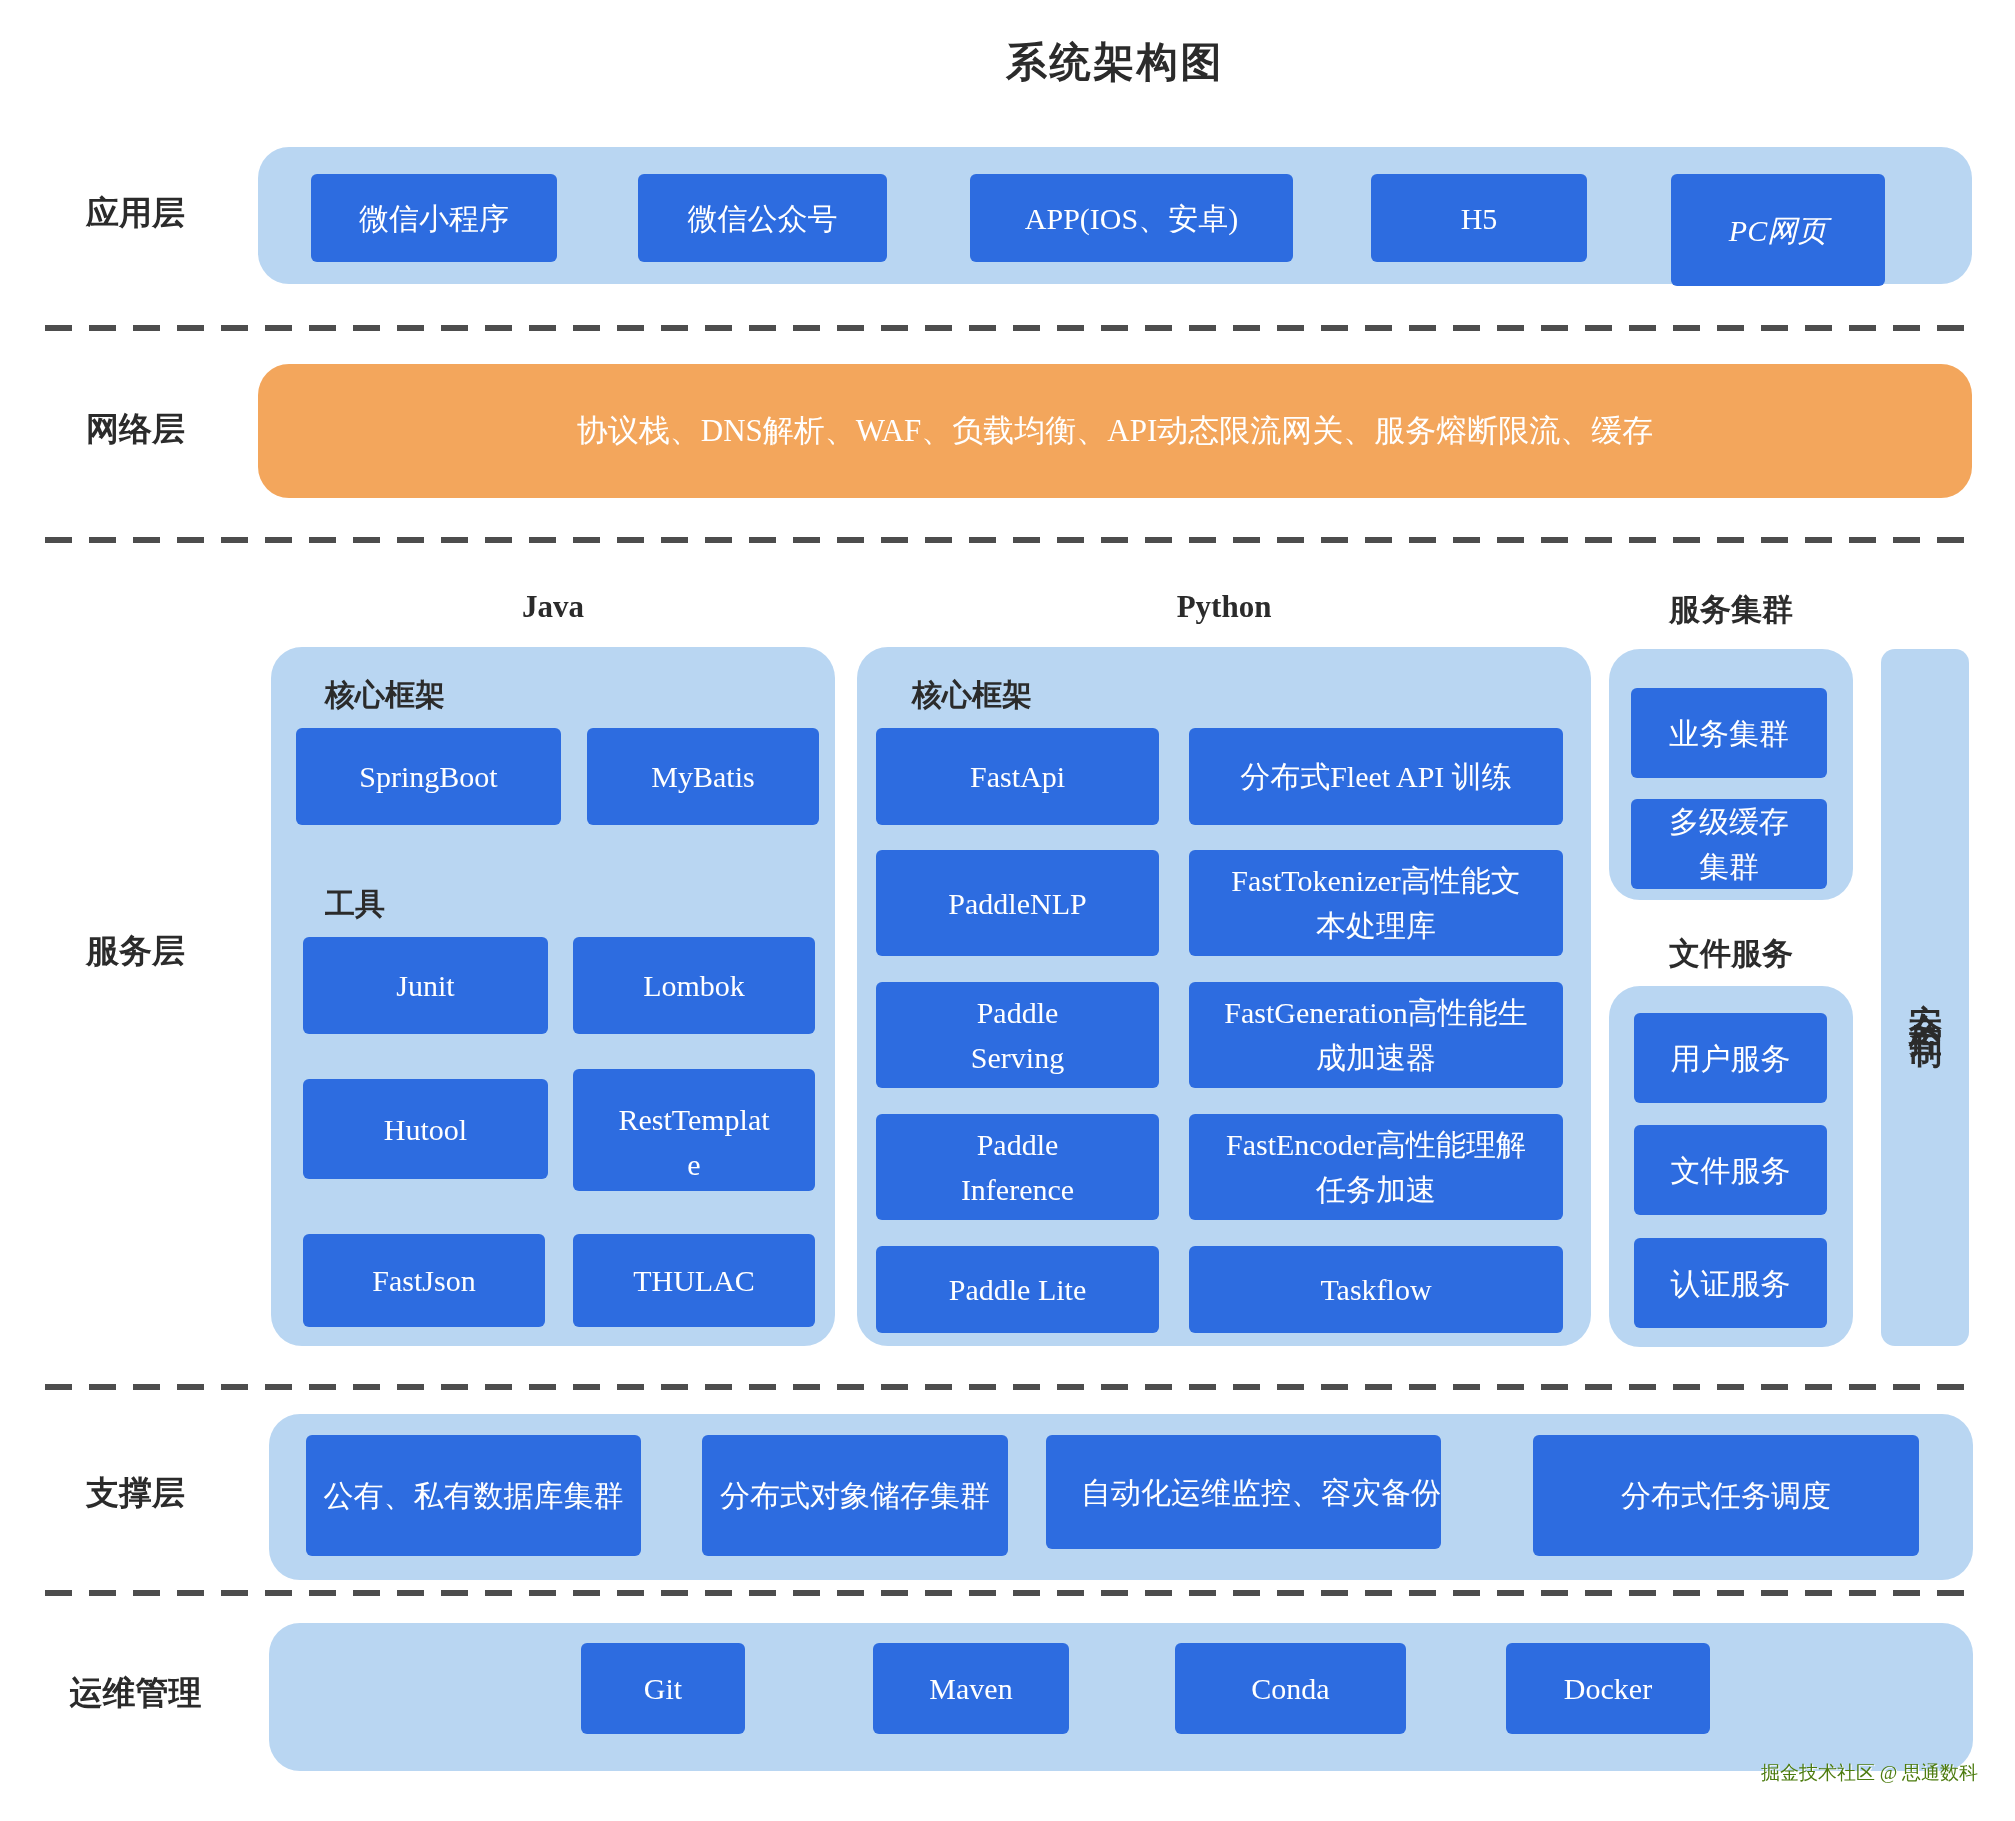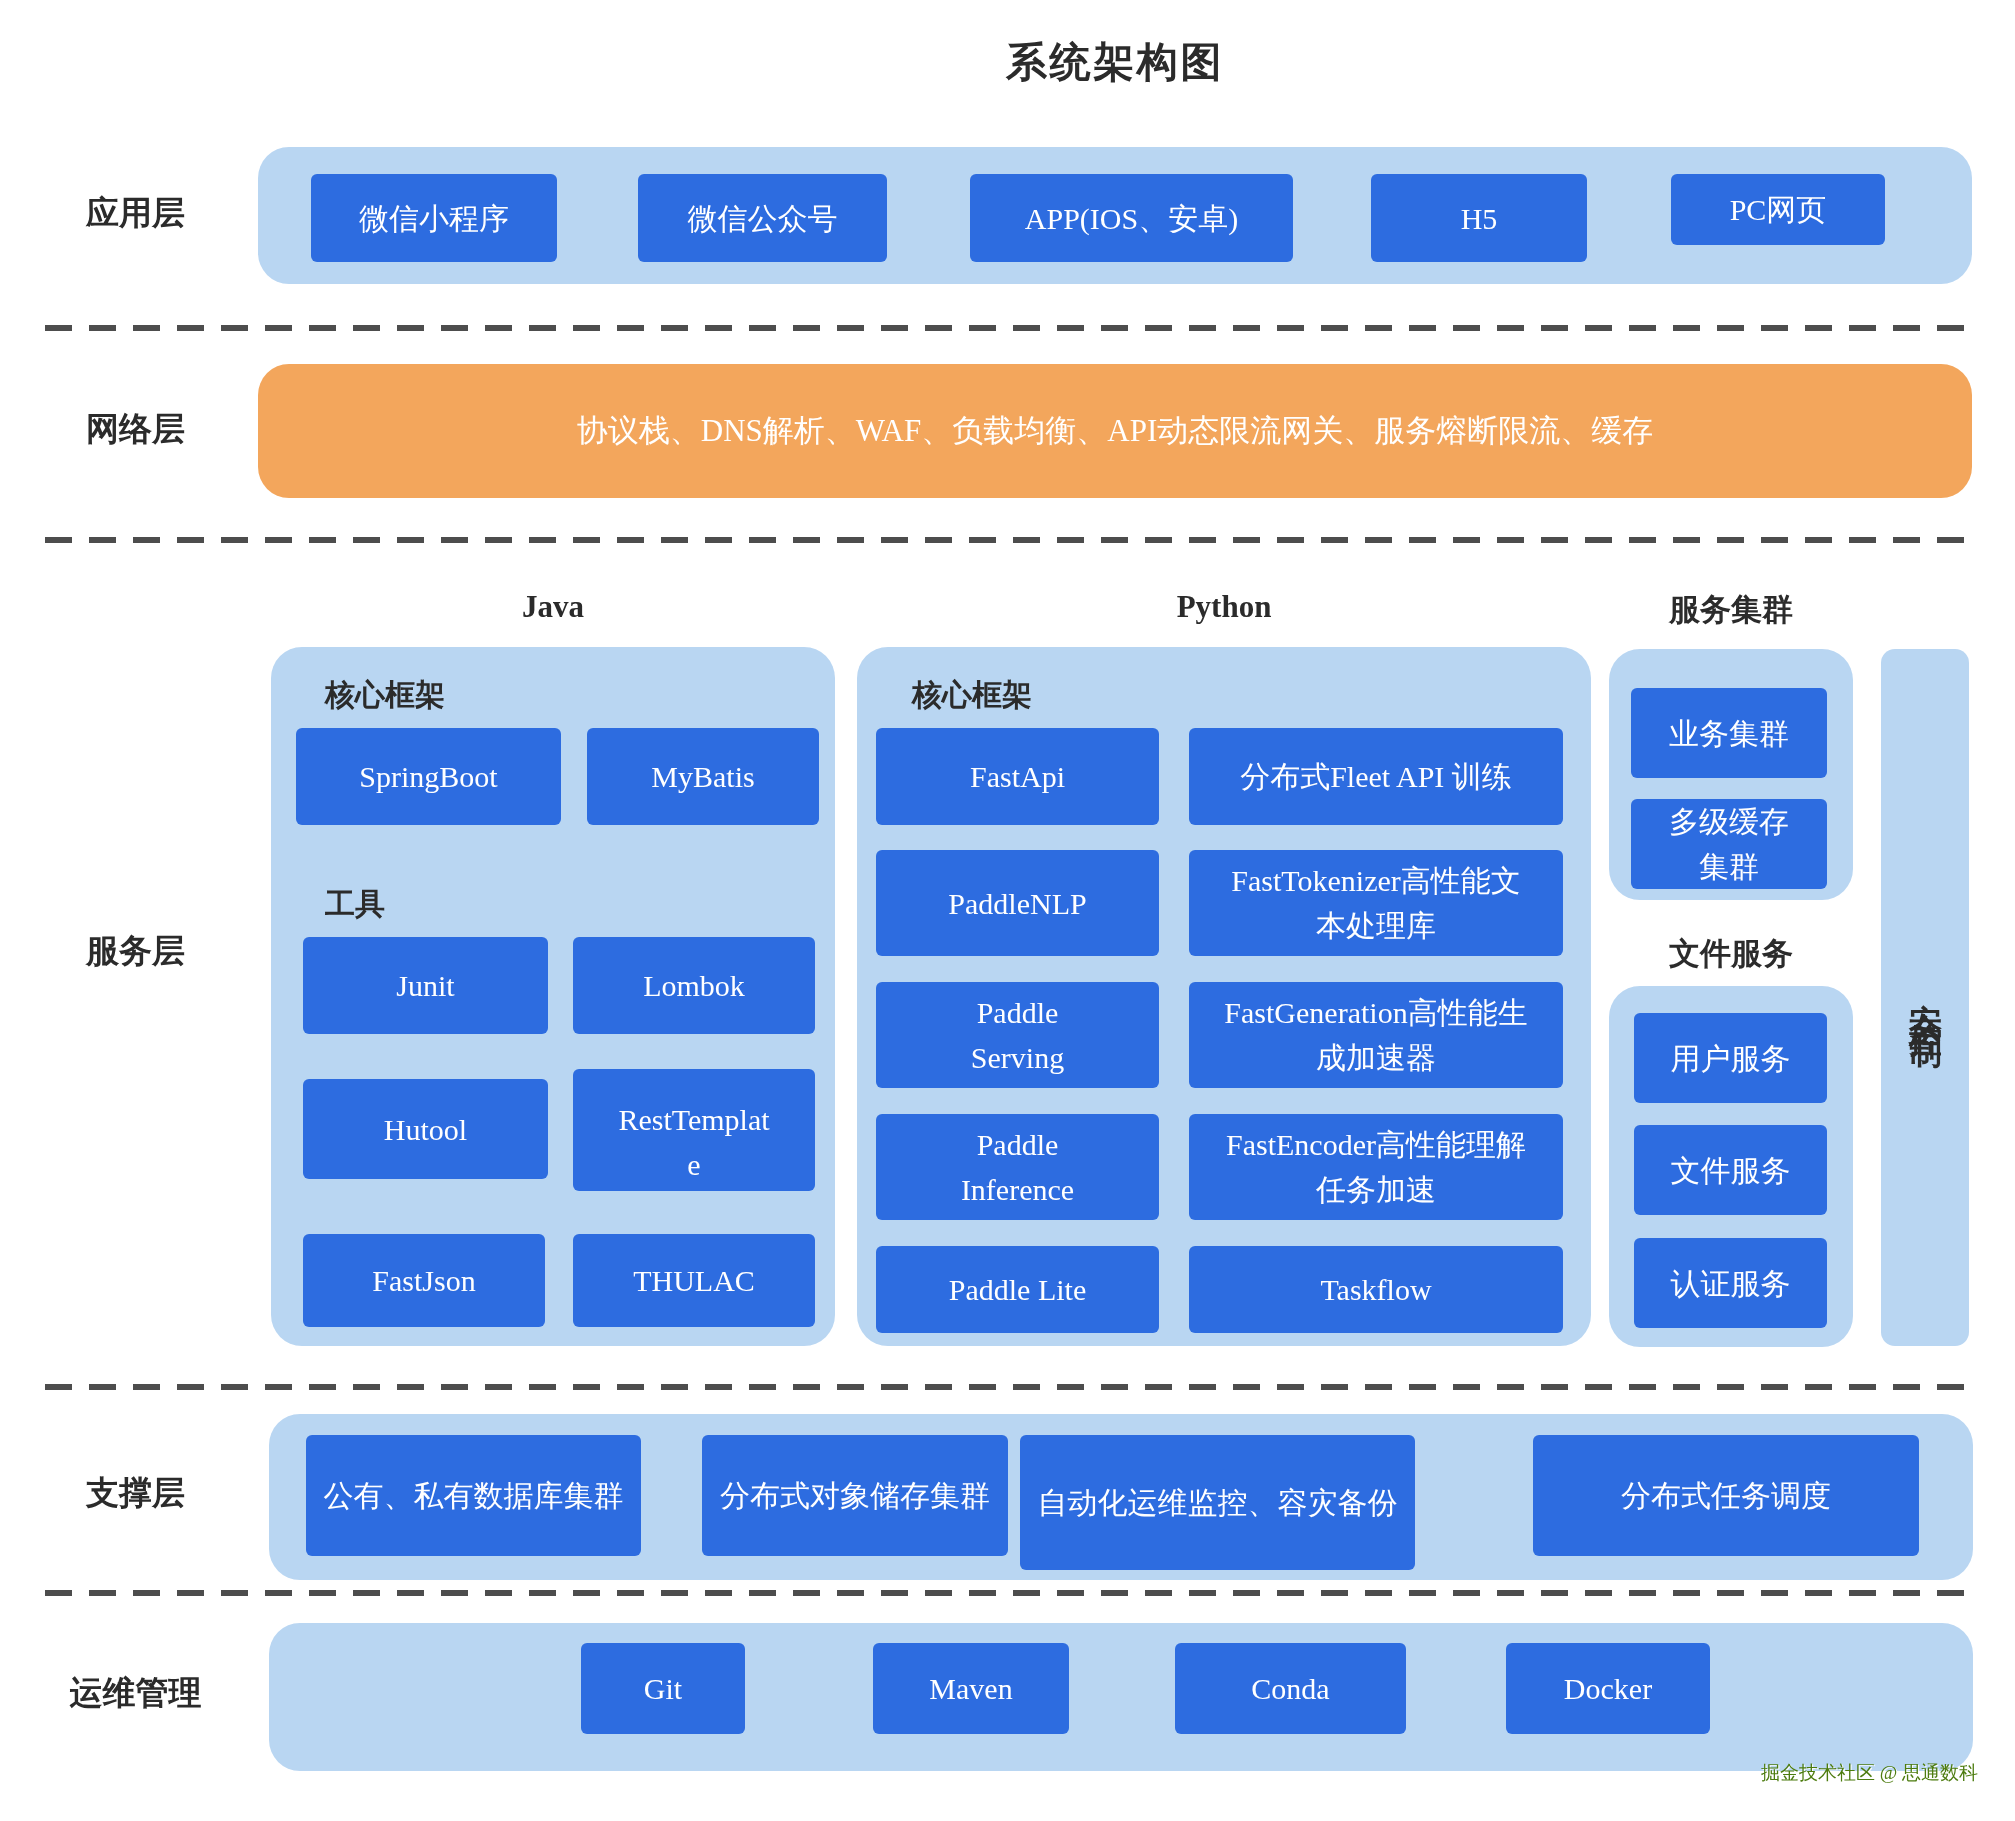--- a/index.html
+++ b/index.html
@@ -54,21 +54,21 @@
   </div>
 <div class="node" style="left:638px;top:174px;width:249px;height:88px;">
     <span>微信公众号</span>
   </div>
 <div class="node" style="left:970px;top:174px;width:323px;height:88px;">
     <span>APP(IOS、安卓)</span>
   </div>
 <div class="node" style="left:1371px;top:174px;width:216px;height:88px;">
     <span>H5</span>
   </div>
-<div class="node" style="left:1671px;top:174px;width:214px;height:71px;">
+<div class="node" style="left:1671px;top:174px;width:214px;height:112px;font-style:italic;">
     <span>PC网页</span>
   </div>
 
 <div class="divider" style="top:325px;"></div>
 
 <div class="layer-label" style="top:411px;">网络层</div>
 <div class="panel orange" style="left:258px;top:364px;width:1714px;height:134px;">
   <div class="net-text">协议栈、DNS解析、WAF、负载均衡、API动态限流网关、服务熔断限流、缓存</div>
 </div>
 
@@ -168,21 +168,21 @@
 <div class="divider" style="top:1384px;"></div>
 
 <div class="layer-label" style="top:1475px;">支撑层</div>
 <div class="panel" style="left:269px;top:1414px;width:1704px;height:166px;"></div>
 <div class="node" style="left:306px;top:1435px;width:335px;height:121px;">
     <span>公有、私有数据库集群</span>
   </div>
 <div class="node" style="left:702px;top:1435px;width:306px;height:121px;">
     <span>分布式对象储存集群</span>
   </div>
-<div class="node" style="left:1020px;top:1435px;width:395px;height:135px;">
+<div class="node" style="left:1046px;top:1435px;width:395px;height:114px;justify-content:flex-end;">
     <span>自动化运维监控、容灾备份</span>
   </div>
 <div class="node" style="left:1533px;top:1435px;width:386px;height:121px;">
     <span>分布式任务调度</span>
   </div>
 
 <div class="divider" style="top:1590px;"></div>
 
 <div class="layer-label" style="top:1675px;">运维管理</div>
 <div class="panel" style="left:269px;top:1623px;width:1704px;height:148px;"></div>

